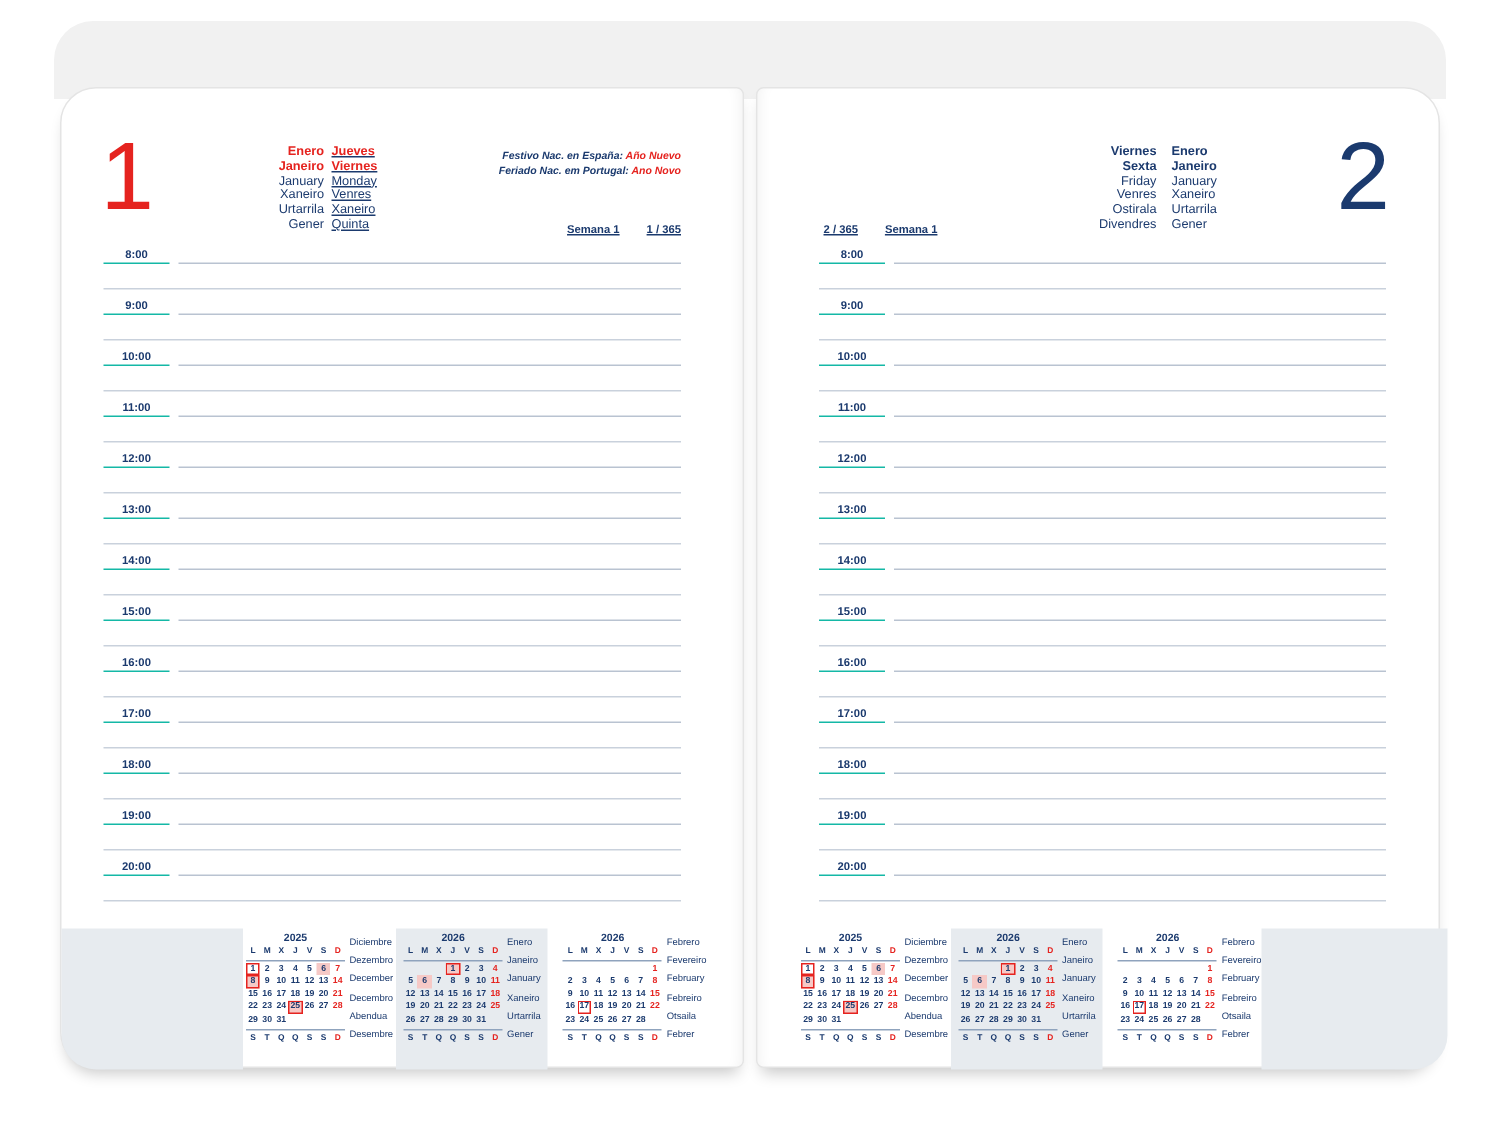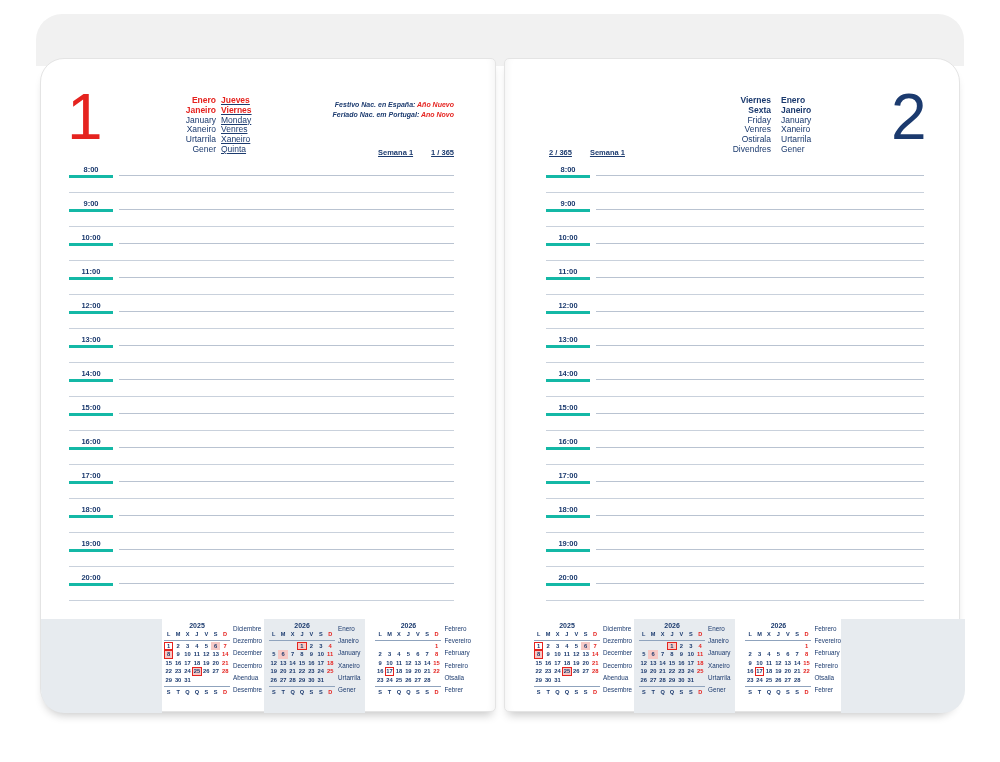--- a/index.html
+++ b/index.html
@@ -44,21 +44,21 @@
   .weekrow{position:absolute;top:89px;font-size:7.5px;font-weight:bold;color:#1b3a6e;display:flex;gap:18px;text-decoration:underline;}
   .page.left  .weekrow{right:41px;}
   .page.right .weekrow{left:44px;}
 
   .grid{position:absolute;top:105px;}
   .page.left  .grid{left:28px;right:41px;}
   .page.right .grid{left:41px;right:35px;}
   .hour-block{position:relative;height:34px;}
   .hour-label{
     position:absolute;left:0;top:1px;width:44px;height:10px;text-align:center;
-    font-size:7.5px;font-weight:bold;color:#1b3a6e;border-bottom:3px solid #14b8a6;
+    font-size:7.5px;font-weight:bold;color:#1b3a6e;border-bottom:1px solid #14b8a6;
   }
   .hour-line{position:absolute;left:50px;right:0;top:11px;border-bottom:1px solid #b9c3d1;}
   .half-line{position:absolute;left:0;right:0;top:28px;border-bottom:1px solid #c9d1dc;}
 
   .strip{position:absolute;left:0;right:0;top:560px;height:94px;display:flex;align-items:stretch;}
   .spacer{background:#e7ebef;flex:none;}
   .page.left  .spacer{width:121px;border-radius:0 0 0 23px;margin-right:2px;}
   .page.right .spacer{width:124px;border-radius:0 0 23px 0;margin-left:auto;}
   .page.right .strip{padding-left:29px;}
 

